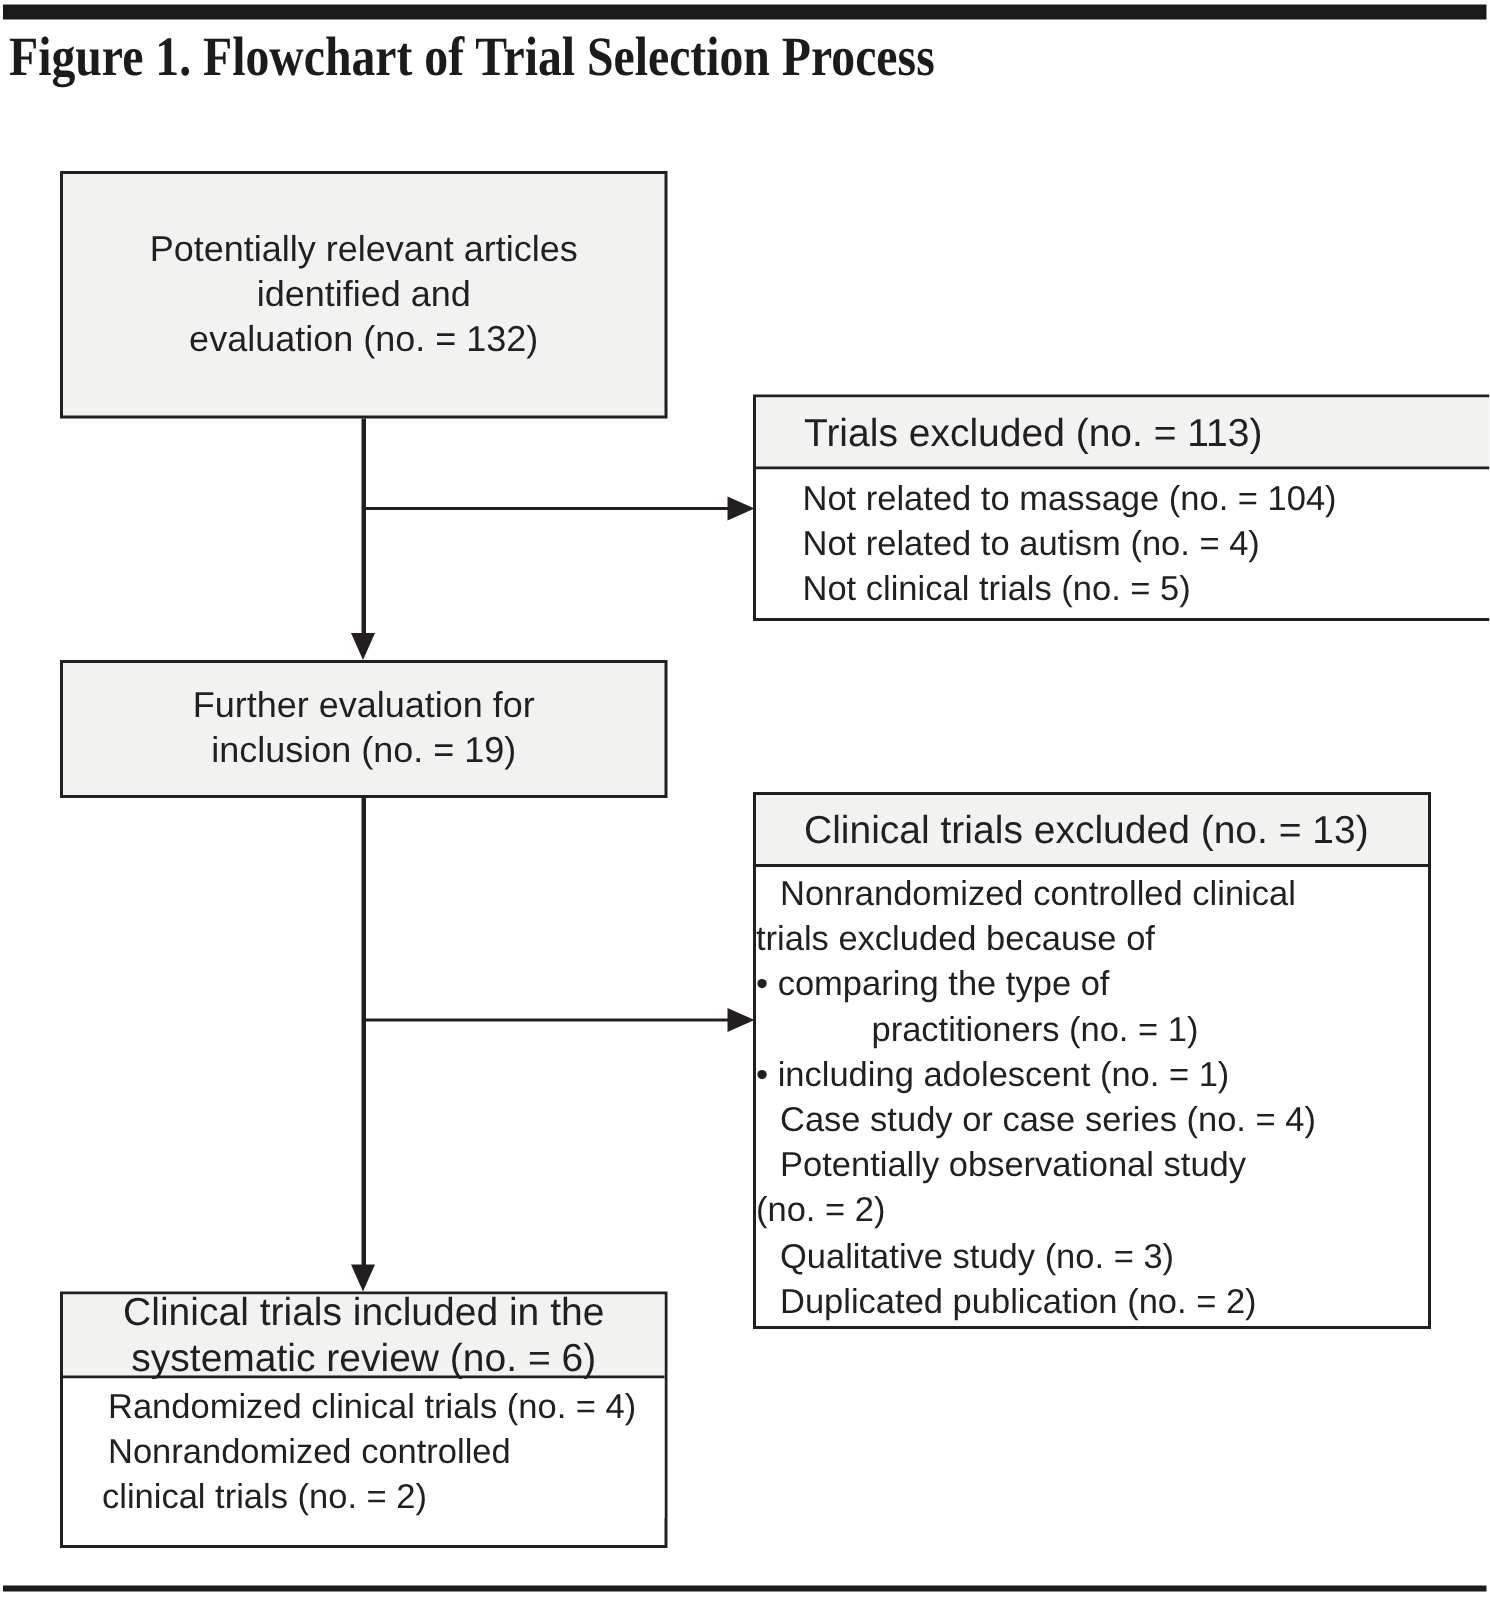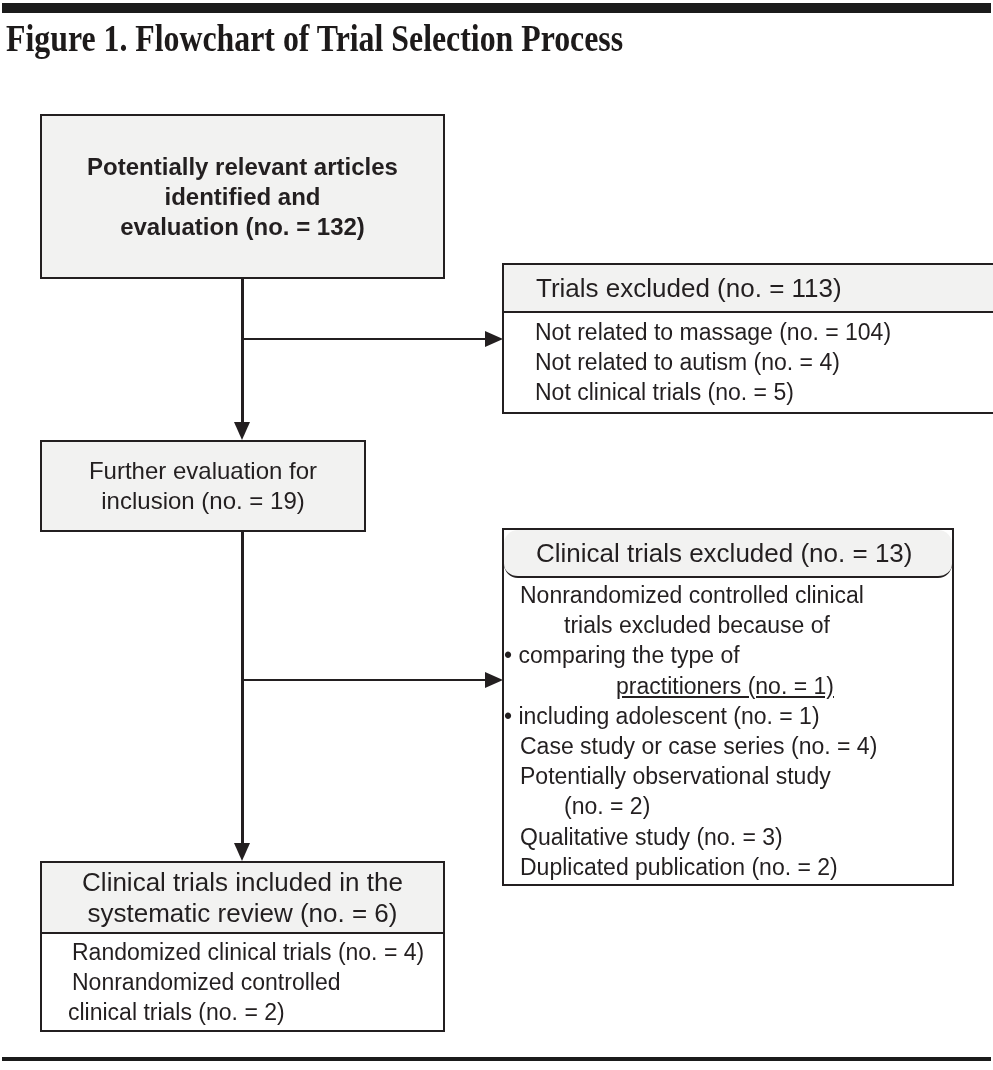--- a/index.html
+++ b/index.html
@@ -48,38 +48,38 @@
     border-bottom: 2.5px solid #231f20;
     display: flex; flex-direction: column; justify-content: center;
     font-size: 26px; line-height: 31px;
   }
   .hdr.left { padding-left: 32px; }
   .hdr.center { text-align: center; }
   .bd { background: #ffffff; }
   .bd .ln { font-size: 23px; line-height: 30px; }
 
   
-  #box-identified   { left: 40px;  top: 114px; width: 405px; height: 165px; font-weight: bold; }
+  #box-identified   { left: 40px;  top: 114px; width: 405px; height: 165px; }
   #box-excluded1    { left: 502px; top: 263px; width: 548px; height: 151px; }
   #box-excluded1 .hdr { height: 48px; }
   #box-excluded1 .bd  { padding: 4px 6px 0 31px; }
-  #box-further      { left: 40px;  top: 440px; width: 326px; height: 92px; }
+  #box-further      { left: 40px;  top: 440px; width: 405px; height: 92px; }
   #box-excluded2    { left: 502px; top: 528px; width: 452px; height: 358px; }
-  #box-excluded2 .hdr { height: 48px; border-radius: 14px; }
+  #box-excluded2 .hdr { height: 48px; }
   #box-excluded2 .bd  { padding: 2px 4px 0 0; }
   #box-excluded2 .bd .ln { line-height: 30.2px; }
   #box-included     { left: 40px;  top: 861px; width: 405px; height: 171px; }
-  #box-included .hdr { height: 71px; }
+  #box-included .hdr { height: 56px; }
   #box-included .bd  { padding: 3px 4px 0 0; }
 
   
   .ind-base    { padding-left: 16px; }
-  .ind-cont    { padding-left: 60px; }
+  .ind-cont    { }
   .ind-bullet  { }
-  .ind-bullet2 { padding-left: 112px; text-decoration: underline; }
+  .ind-bullet2 { padding-left: 77px; }
   .b3-base     { padding-left: 30px; }
   .b3-cont     { padding-left: 26px; }
 
   
   .cline { position: absolute; background: #231f20; }
   #vline1 { left: 241px; top: 279px; width: 2.5px; height: 146px; }
   #hline1 { left: 242px; top: 337.5px; width: 244px; height: 2.5px; }
   #vline2 { left: 241px; top: 532px; width: 2.5px; height: 313px; }
   #hline2 { left: 242px; top: 678.5px; width: 244px; height: 2.5px; }
 

